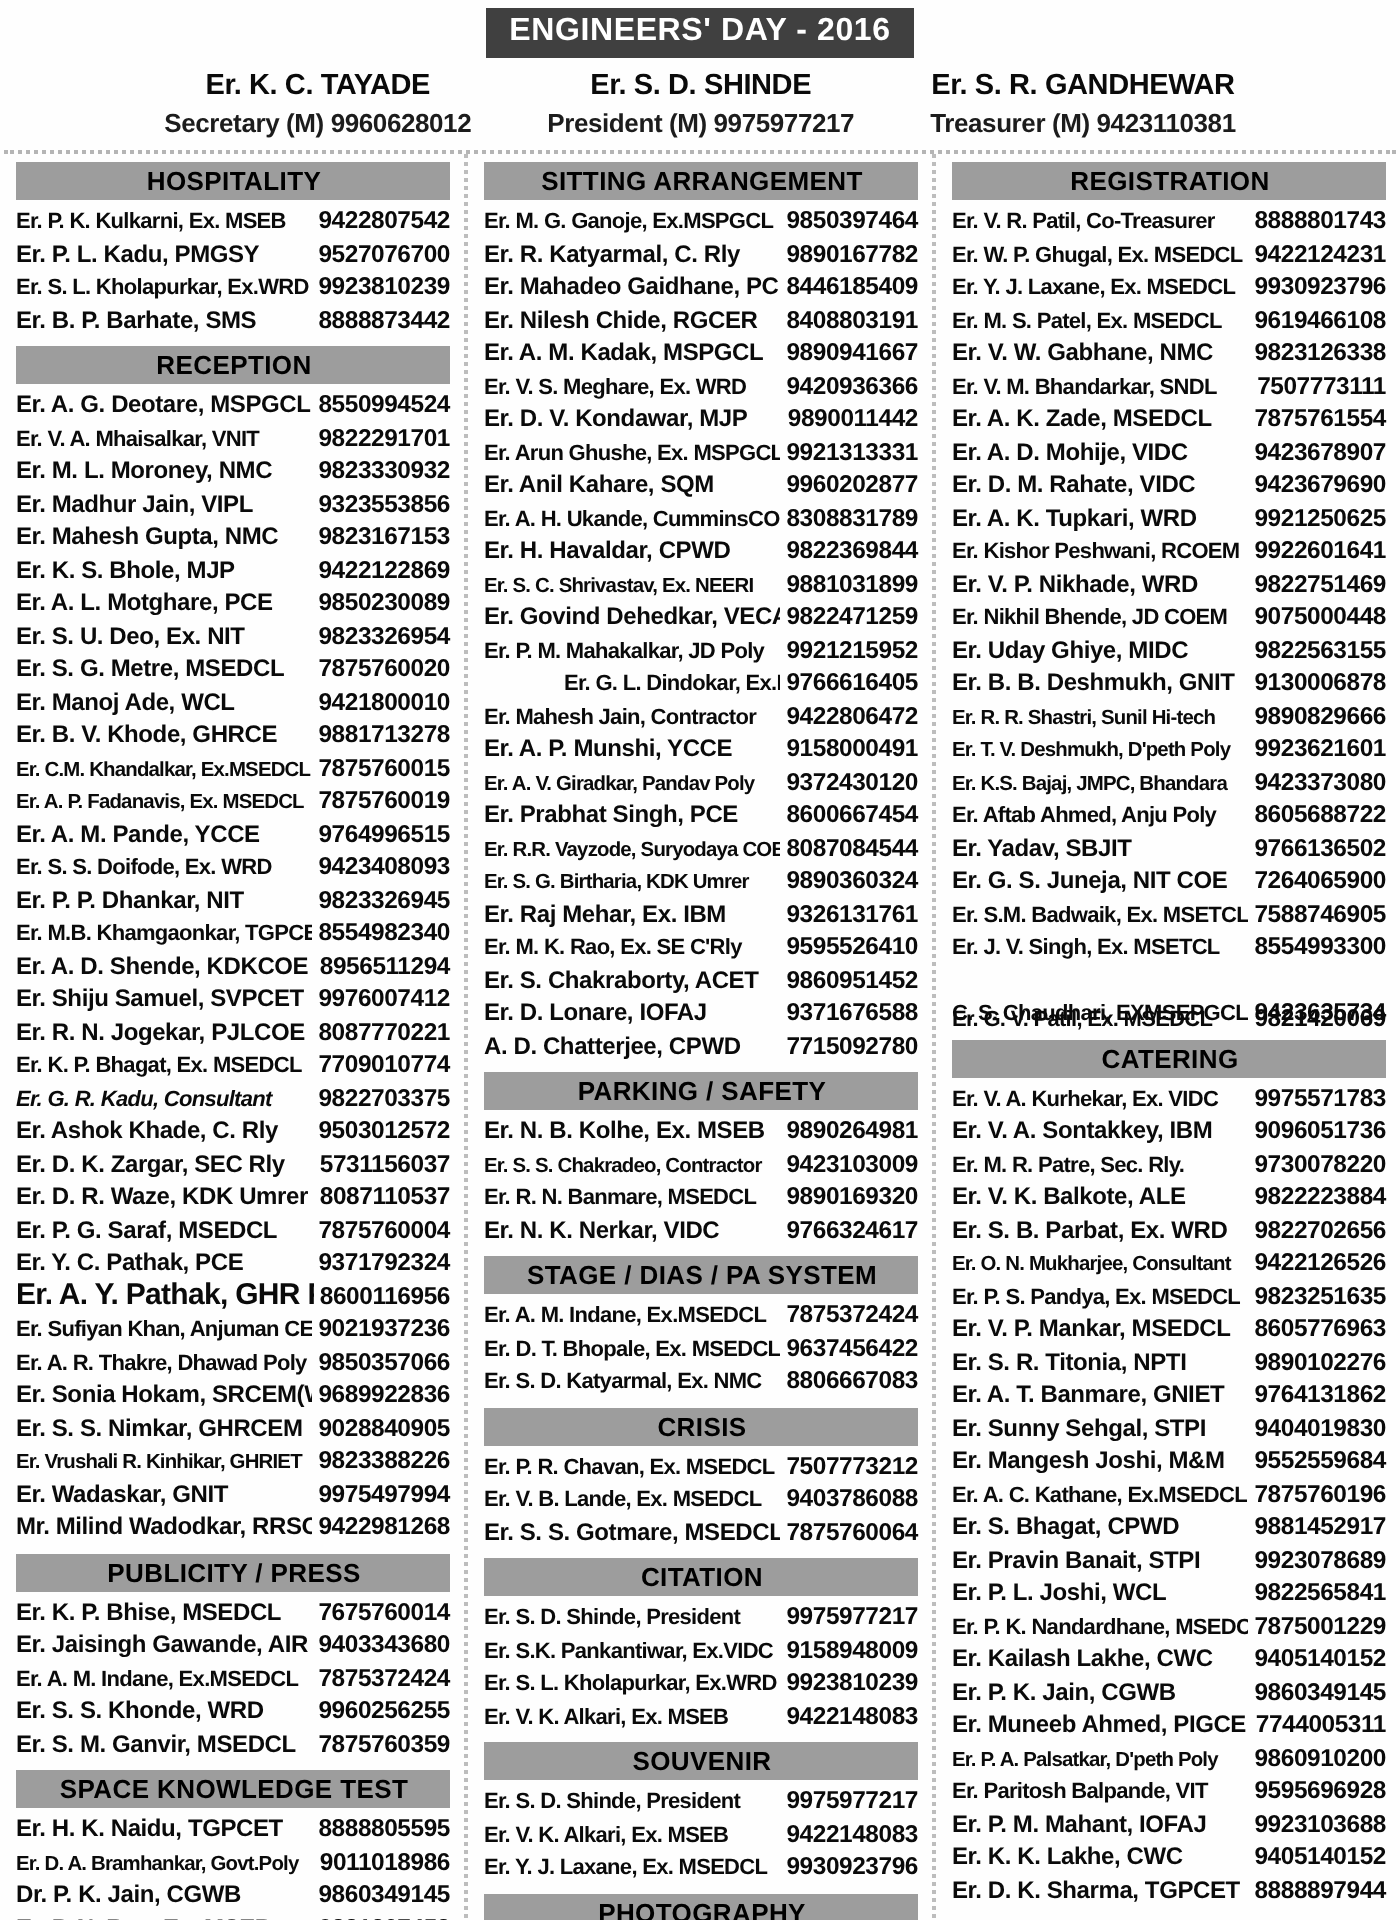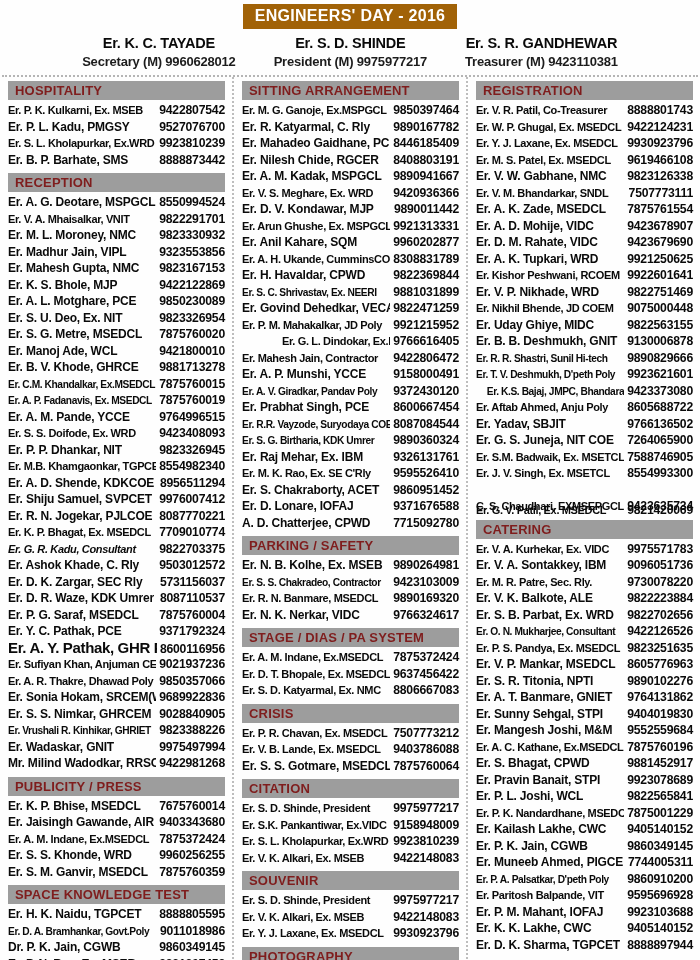--- a/index.html
+++ b/index.html
@@ -5,43 +5,44 @@
   html,body{margin:0;padding:0;background:#fff;}
   .page{
     position:relative;width:700px;height:960px;background:#fefefe;
     font-family:"Liberation Sans", sans-serif;color:#0a0a0a;overflow:hidden;
     box-sizing:border-box;
   }
   
   .hdr{padding-top:4px;}
   .badge-wrap{text-align:center;}
   .badge{
-    display:inline-block;background:#a16207;color:#fff;
+    display:inline-block;background:#404040;color:#fff;
     font-weight:700;font-size:16px;letter-spacing:.3px;
     padding:3px 12px 4px;
   }
   .officials{
     display:flex;justify-content:center;gap:38px;
     margin-top:6px;padding-bottom:6px;
   }
   .official{text-align:center;}
   .official .nm{font-weight:700;font-size:14.5px;letter-spacing:-.2px;}
   .official .rl{font-weight:700;font-size:13px;color:#1c1c1c;letter-spacing:-.2px;margin-top:3px;}
   .dotline{border-top:2px dotted #b5b5b5;margin:0 2px;}
   
   .cols{display:flex;height:894px;}
   .col{
     flex:1;min-width:0;padding:1px 7px 0 8px;box-sizing:border-box;overflow:hidden;
   }
   .col + .col{border-left:2px dotted #bdbdbd;}
   .section{margin-top:3px;}
   .sec-title{
-    background:#9d9d9d;color:#7f1d1d;font-weight:700;
+    background:#9d9d9d;color:#000000;font-weight:700;
     font-size:13px;letter-spacing:.2px;padding:2px 6px 2px 7px;
     margin:5px 0 2px 0;
+    text-align:center;
   }
   .section:first-child .sec-title{margin-top:2px;}
   .row{
     display:flex;align-items:baseline;height:16.5px;line-height:16.5px;
     font-weight:700;letter-spacing:-.2px;
   }
   .row .name{
     flex:1;font-size:12px;white-space:nowrap;overflow:hidden;margin-right:3px;
   }
   .row .phone{
@@ -540,21 +541,21 @@
           </div>
           <div class="row">
             <span class="name" style="font-size: 10.2px; letter-spacing: -0.4px;">Er. R. R. Shastri, Sunil Hi-tech</span>
             <span class="phone">9890829666</span>
           </div>
           <div class="row">
             <span class="name" style="font-size: 10.2px; letter-spacing: -0.4px;">Er. T. V. Deshmukh, D'peth Poly</span>
             <span class="phone">9923621601</span>
           </div>
           <div class="row">
-            <span class="name" style="font-size: 10.2px; letter-spacing: -0.4px; text-align: right;">Er. K.S. Bajaj, JMPC, Bhandara</span>
+            <span class="name" style="font-size: 10.2px; letter-spacing: -0.4px;">Er. K.S. Bajaj, JMPC, Bhandara</span>
             <span class="phone">9423373080</span>
           </div>
           <div class="row">
             <span class="name" style="font-size: 11px; letter-spacing: -0.35px;">Er. Aftab Ahmed, Anju Poly</span>
             <span class="phone">8605688722</span>
           </div>
           <div class="row">
             <span class="name">Er. Yadav, SBJIT</span>
             <span class="phone">9766136502</span>
           </div>

